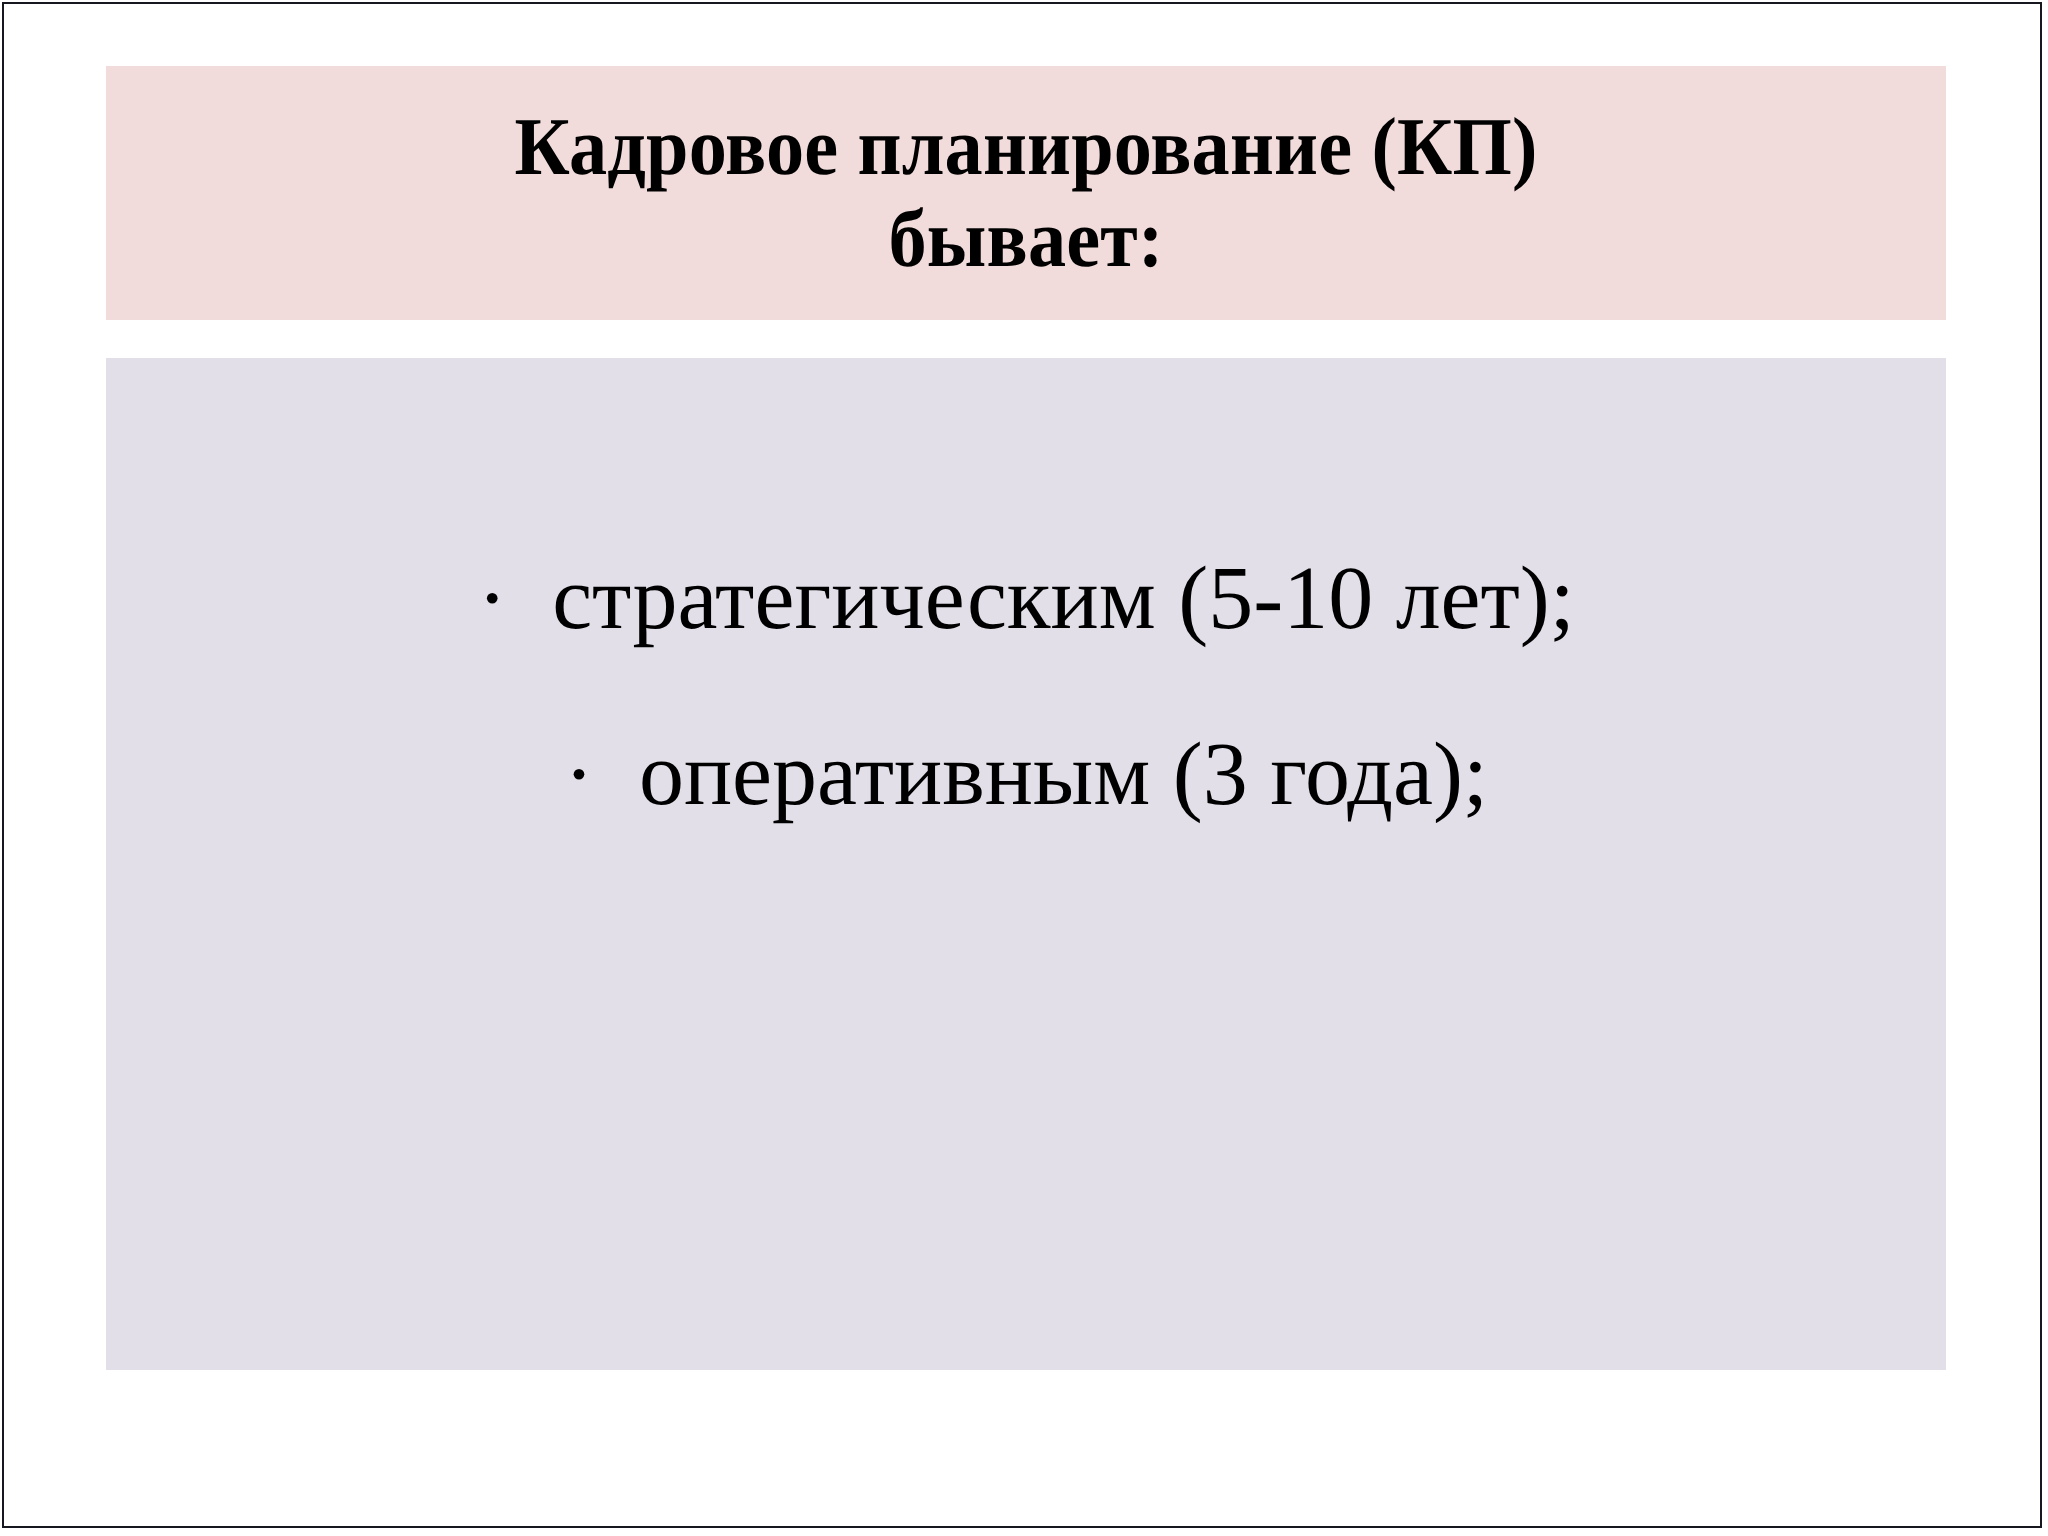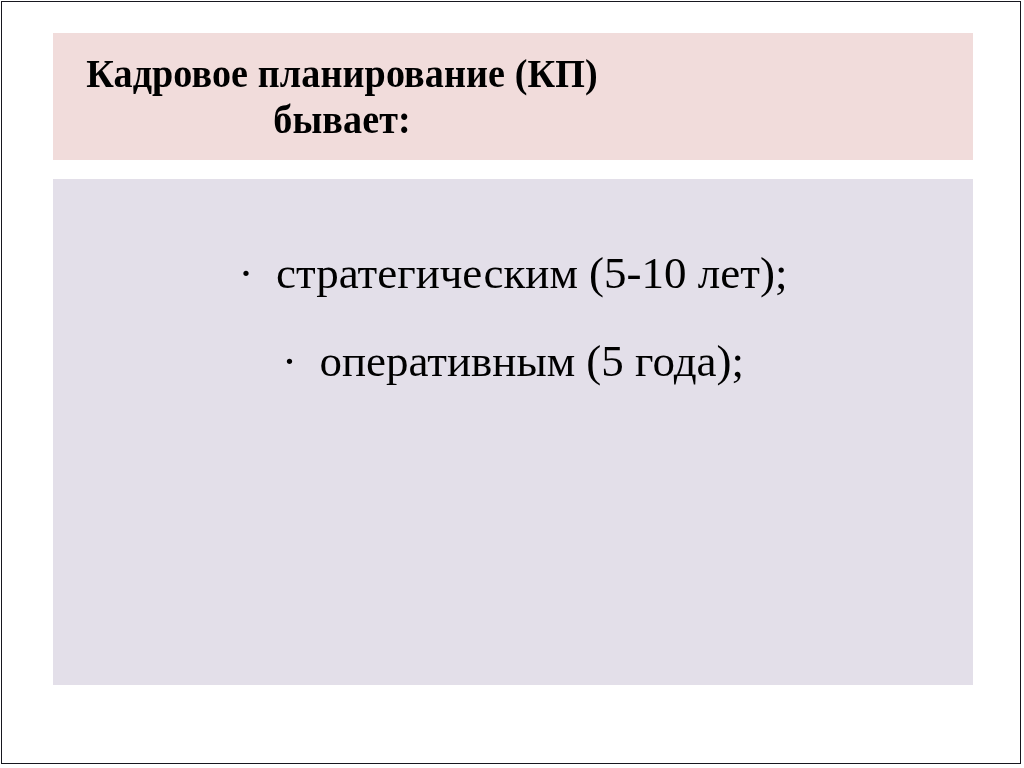--- a/index.html
+++ b/index.html
@@ -30,21 +30,21 @@
   
   .title-box {
     position: absolute;
     left: 51px;
     top: 31px;
     width: 920px;
     height: 127px;
     background: #f1dcdb;
     display: flex;
     align-items: center;
-    justify-content: flex-start;
+    justify-content: center;
     box-sizing: border-box;
     padding: 0 14px;
   }
   .title-text {
     font-family: "Liberation Serif", "DejaVu Serif", serif;
     font-weight: 700;
     font-size: 41px;
     line-height: 1.12;
     color: #000000;
     text-align: center;
@@ -60,21 +60,21 @@
     left: 51px;
     top: 177px;
     width: 920px;
     height: 506px;
     background: #e3dfe9;
     box-sizing: border-box;
     display: flex;
     flex-direction: column;
     justify-content: flex-start;
     align-items: stretch;
-    padding-top: 50px;
+    padding-top: 76px;
   }
   .bullet-line {
     font-family: "Liberation Serif", "DejaVu Serif", serif;
     font-weight: 400;
     font-size: 45px;
     line-height: 88px;
     color: #000000;
     text-align: center;
     white-space: pre;
   }
@@ -86,18 +86,18 @@
 
   <div class="title-box">
     <div class="title-text">Кадровое планирование (КП)
 бывает:</div>
   </div>
 
   <div class="content-box">
 
     <div class="bullet-line">·  стратегическим (5-10 лет);</div>
 
-    <div class="bullet-line">·  оперативным (5 года);</div>
+    <div class="bullet-line">·  оперативным (3 года);</div>
 
 
   </div>
 
 </div>
 
 </body></html>

